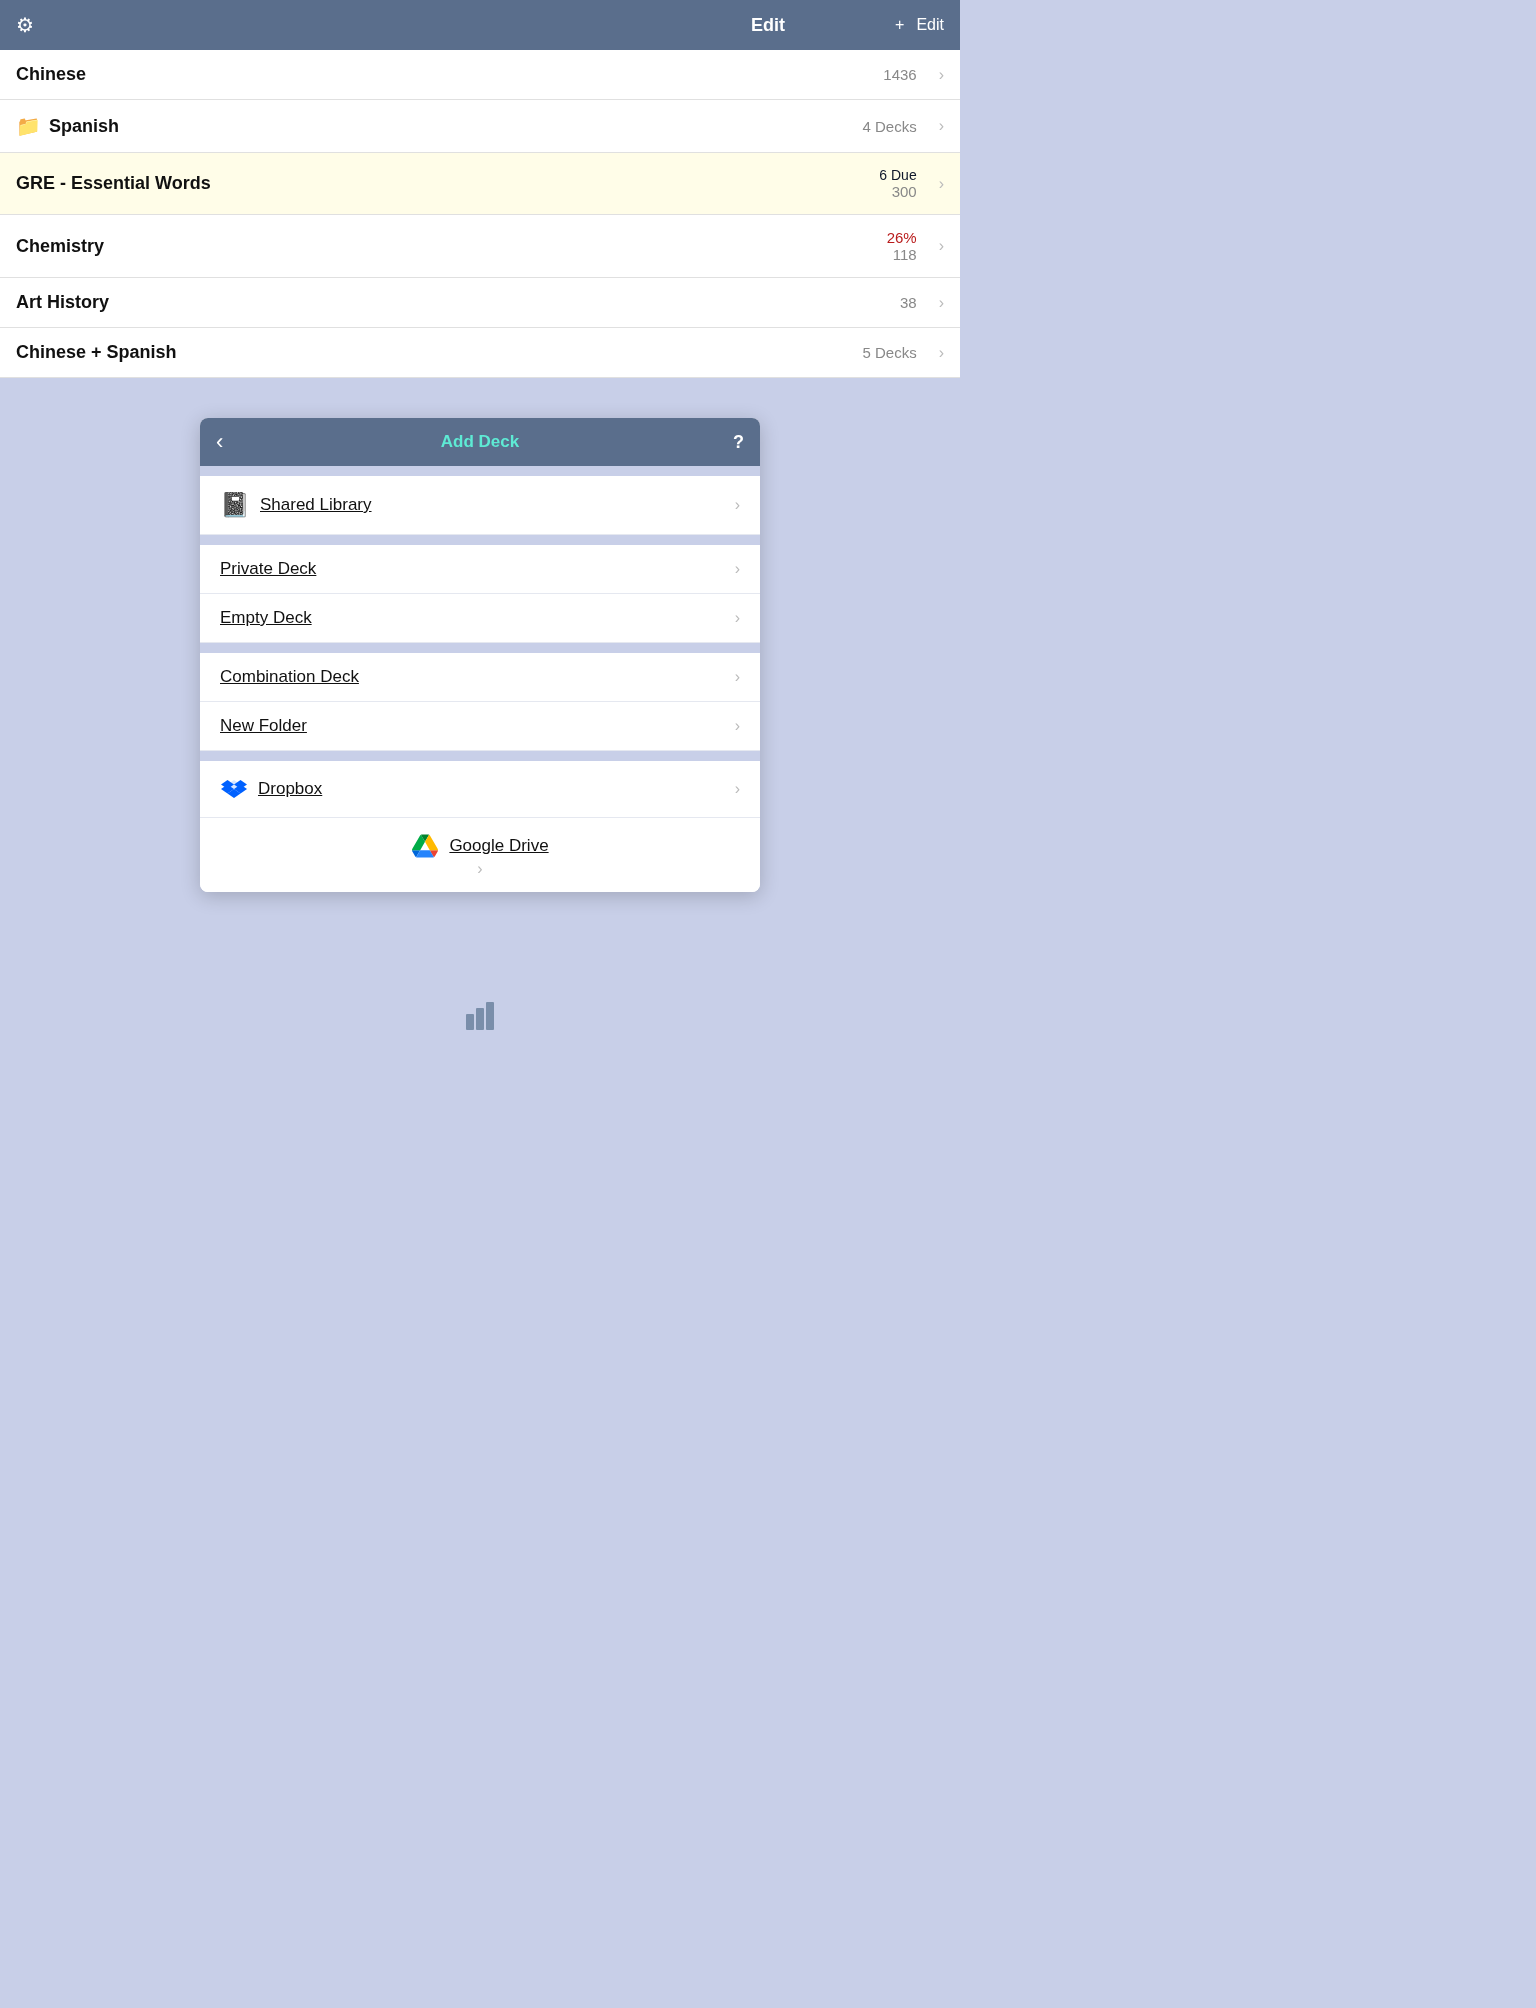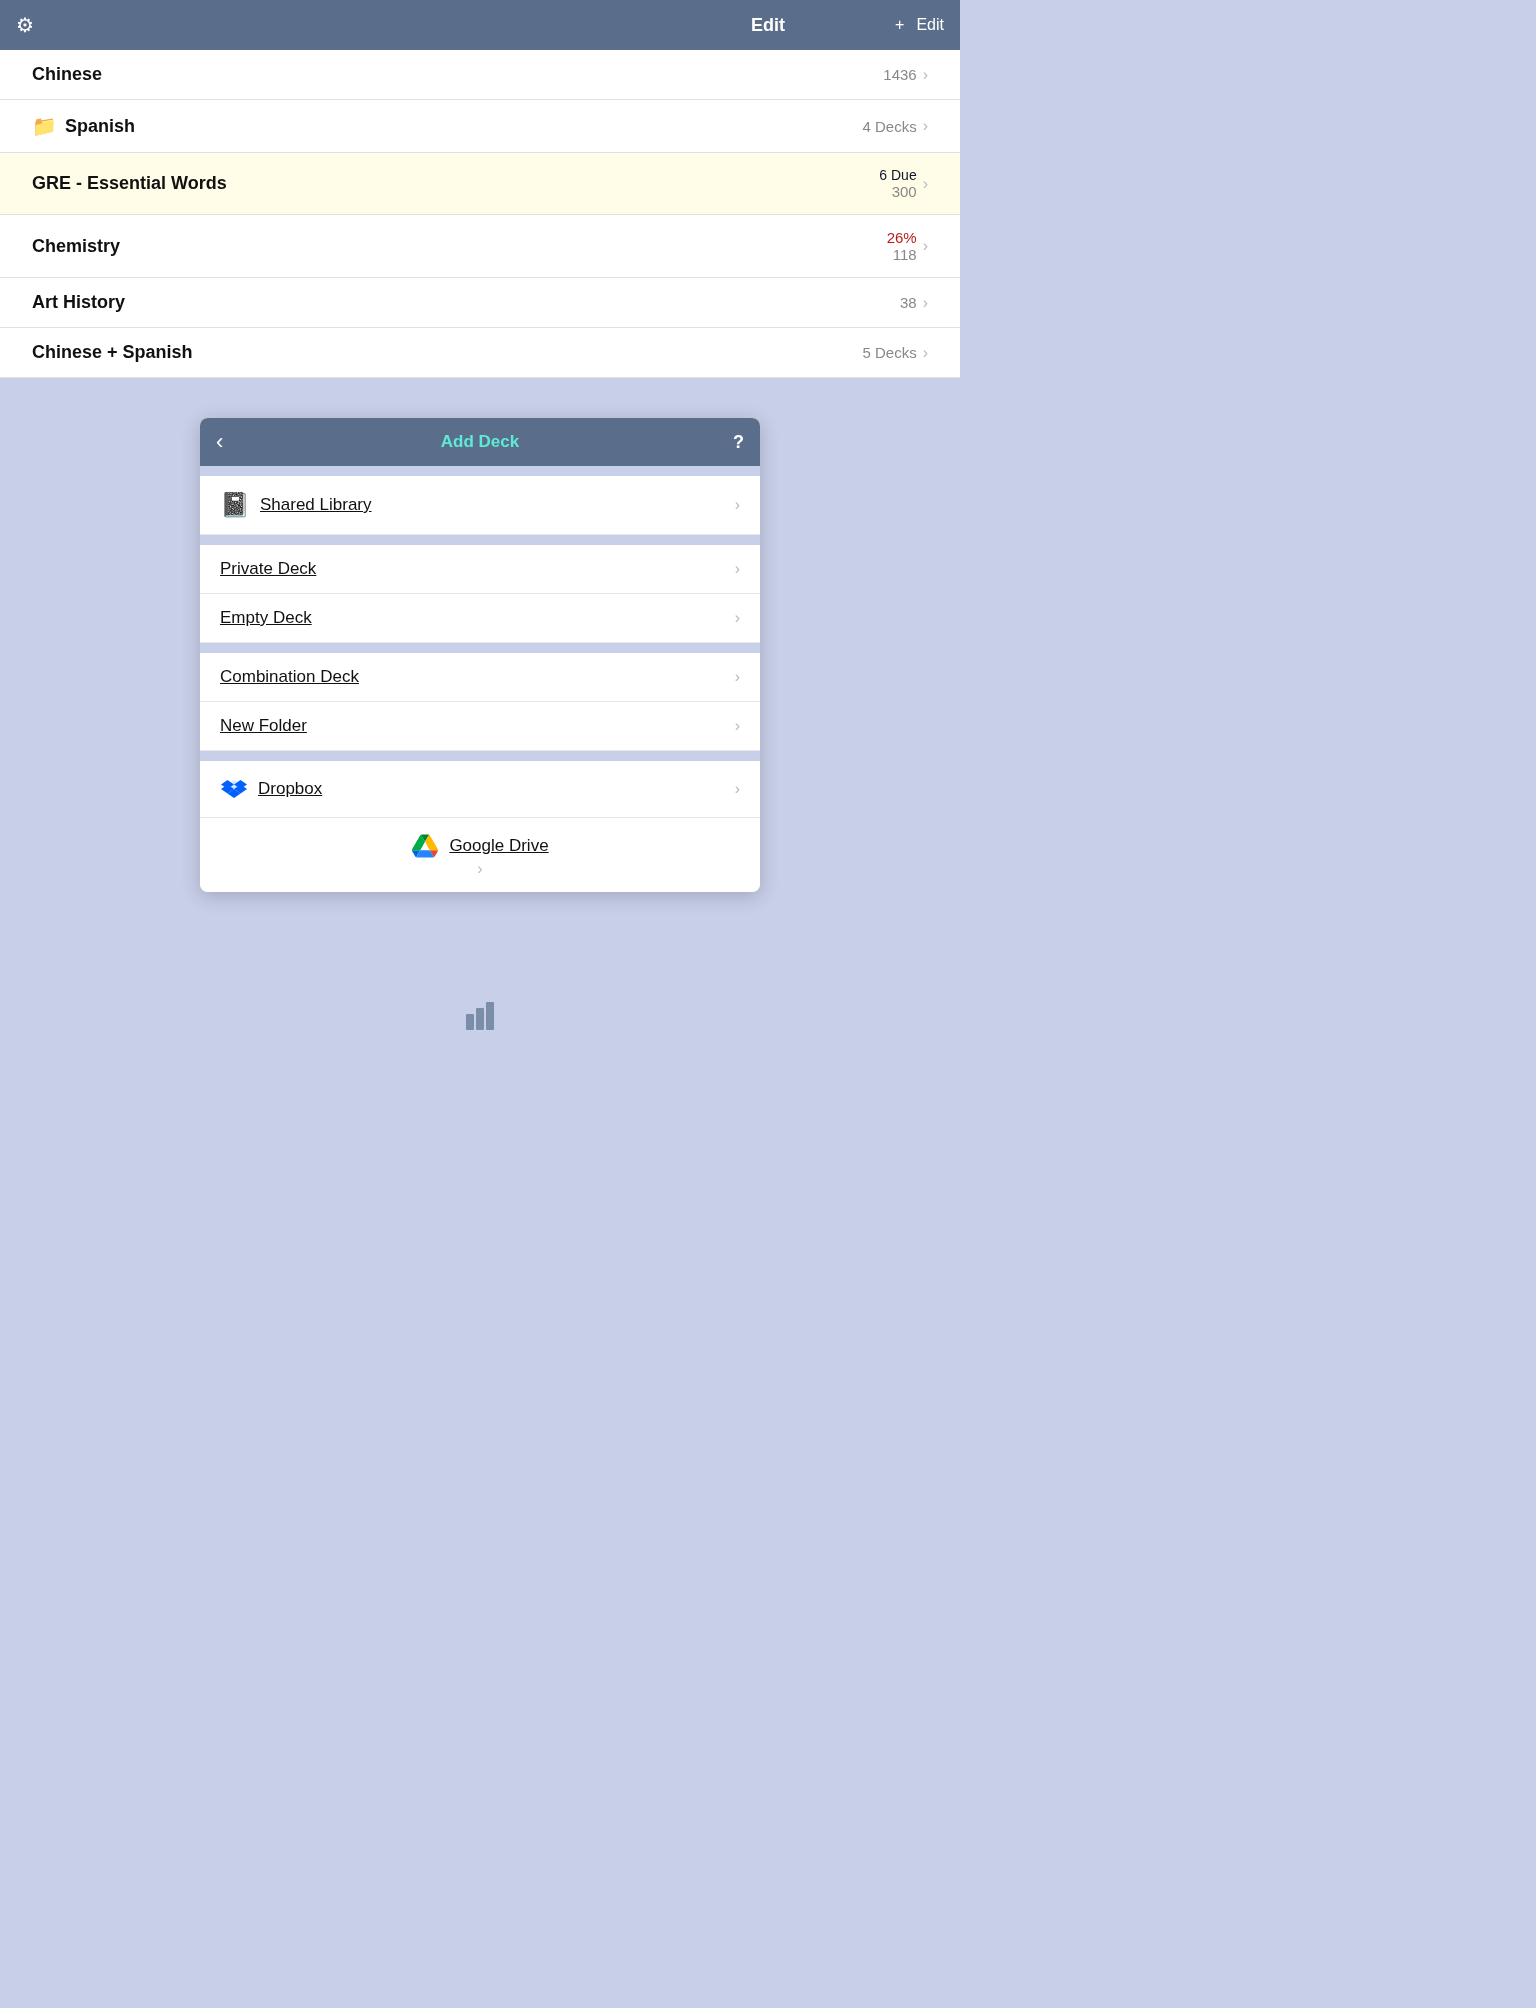--- a/index.html
+++ b/index.html
@@ -34,42 +34,42 @@
     .nav-text-btn { color: white; font-size: 16px; cursor: pointer; }
 
     
     .deck-list {
       background: white;
     }
     .deck-item {
       display: flex;
       align-items: center;
       justify-content: space-between;
-      padding: 14px 32px;
+      padding: 14px 16px;
       border-bottom: 1px solid #e0e0e0;
       background: white;
       cursor: pointer;
     }
     .deck-item.highlighted {
       background: #fffde8;
     }
     .deck-item-left {
       display: flex;
       align-items: center;
       gap: 8px;
     }
     .deck-item-name {
       font-size: 18px;
       font-weight: 600;
       color: #111;
     }
     .deck-item-right {
       display: flex;
       align-items: center;
-      gap: 6px;
+      gap: 22px;
     }
     .deck-item-count {
       font-size: 15px;
       color: #888;
       text-align: right;
     }
     .deck-item-count .due-label {
       color: #0f172a;
       font-size: 14px;
       display: block;

